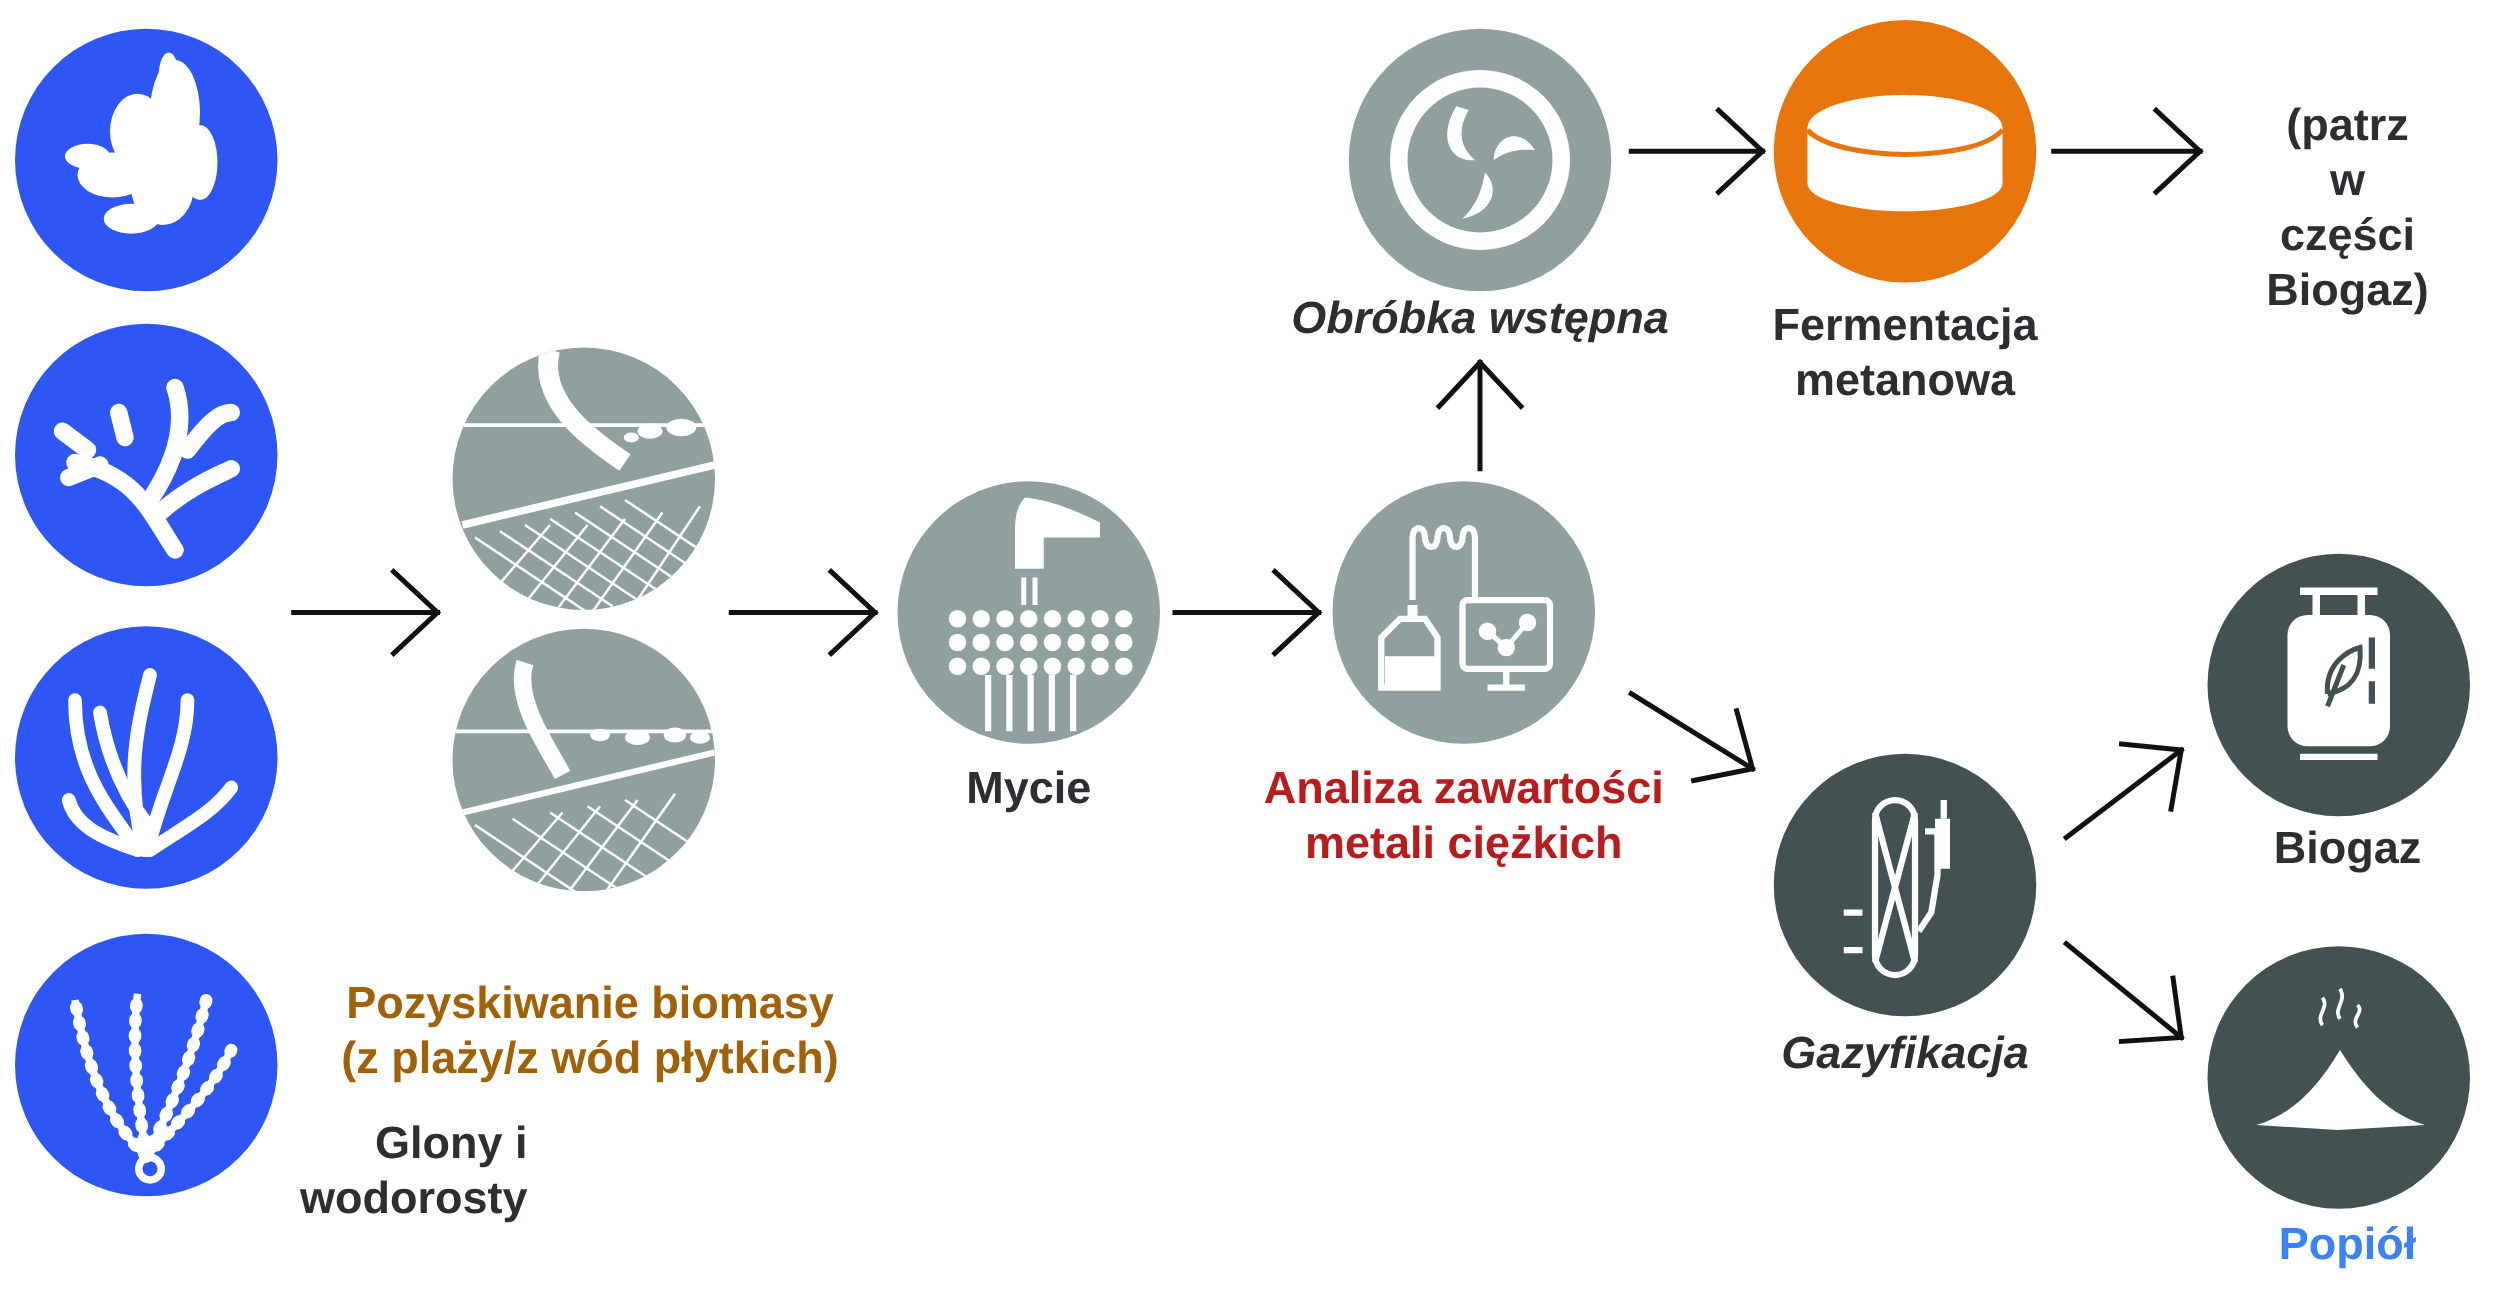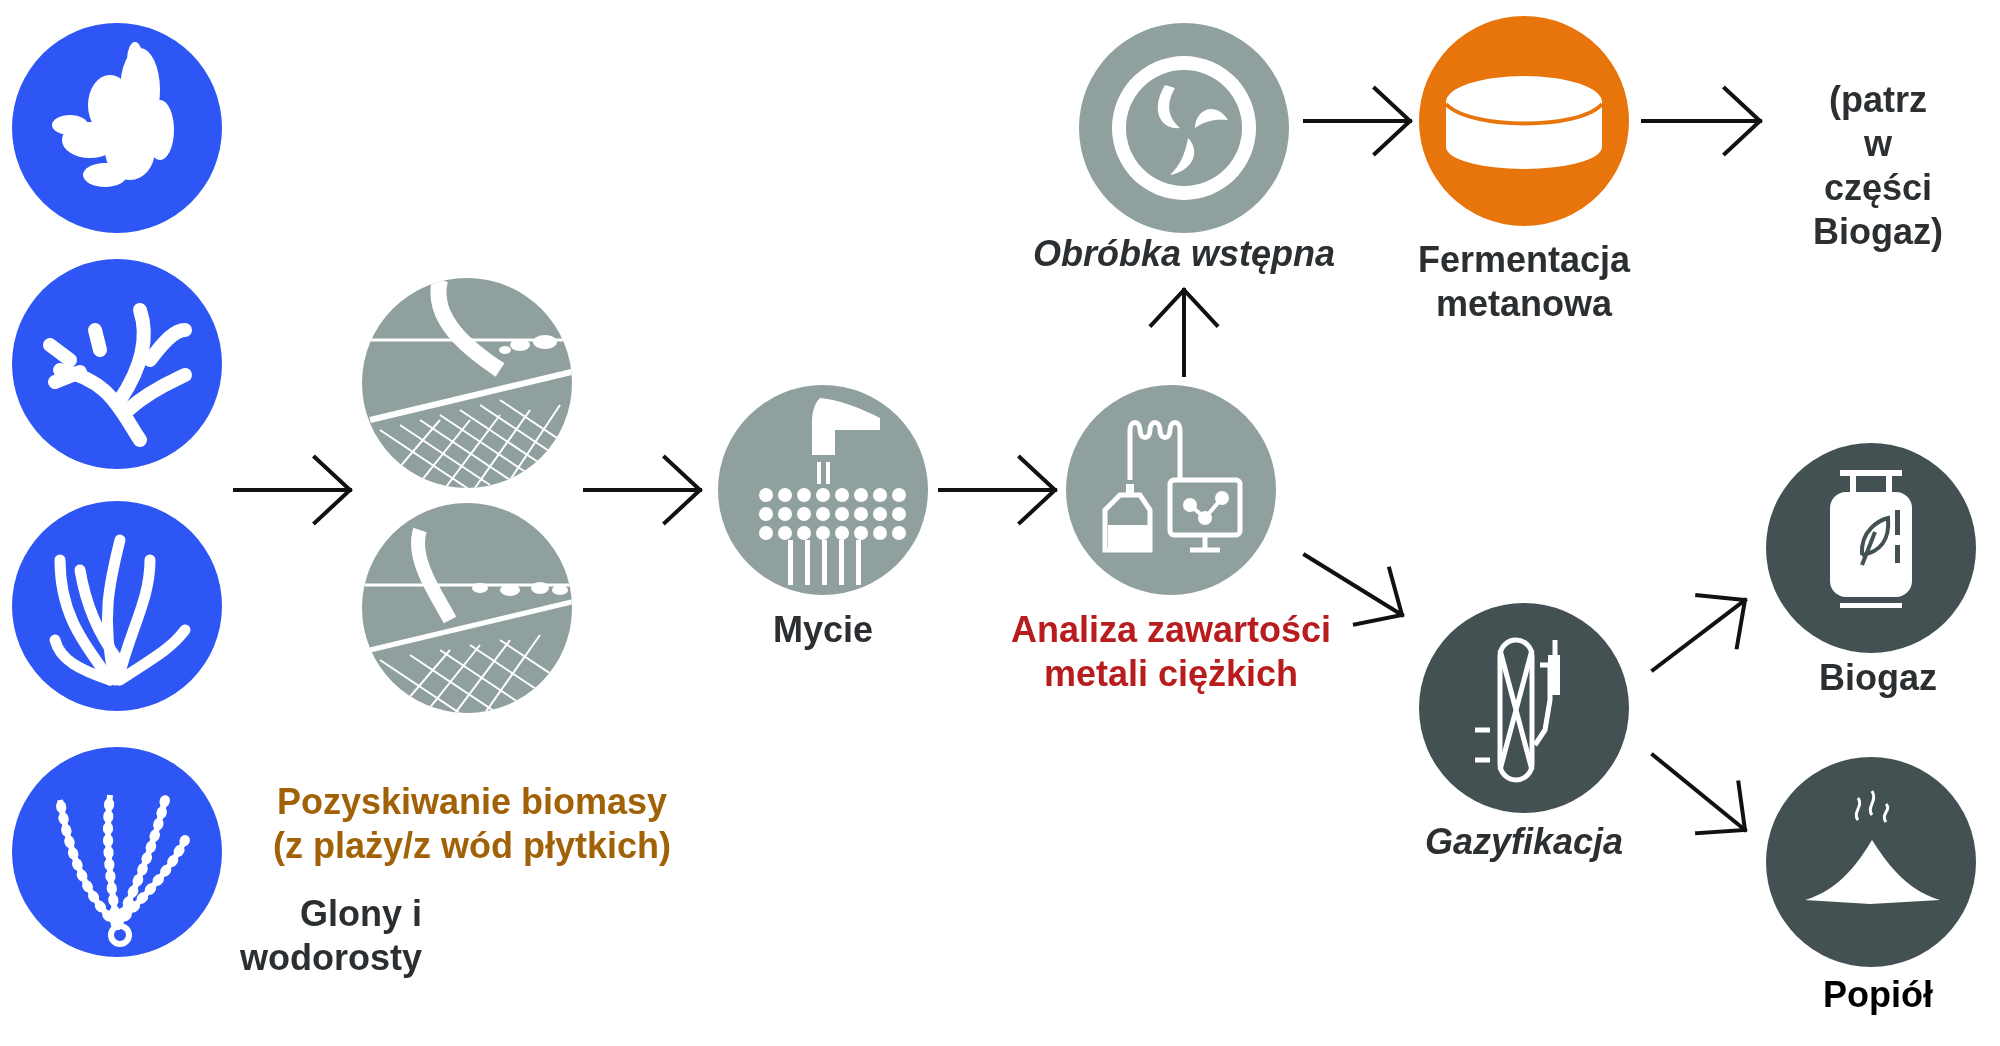--- a/index.html
+++ b/index.html
@@ -269,14 +269,14 @@
   <div class="lbl c" style="left: 1171px; top: 608px; color: #b91c1c;">Analiza zawartości
 metali ciężkich</div>
   <div class="lbl c" style="left: 1184px; top: 232px; color: rgb(43, 47, 49); font-style: italic;">Obróbka wstępna</div>
   <div class="lbl c" style="left: 1524px; top: 238px; color: rgb(43, 47, 49);">Fermentacja
 metanowa</div>
   <div class="lbl c" style="left: 1878px; top: 78px; color: rgb(43, 47, 49);">(patrz w
 części
 Biogaz)</div>
   <div class="lbl c" style="left: 1524px; top: 820px; color: rgb(43, 47, 49); font-style: italic;">Gazyfikacja</div>
   <div class="lbl c" style="left: 1878px; top: 656px; color: rgb(43, 47, 49);">Biogaz</div>
-  <div class="lbl c" style="left: 1878px; top: 973px; color: #000000;">Popiół</div>
+  <div class="lbl c" style="left: 1878px; top: 973px; color: #3b82f6;">Popiół</div>
 </div>
 
 </body></html>

